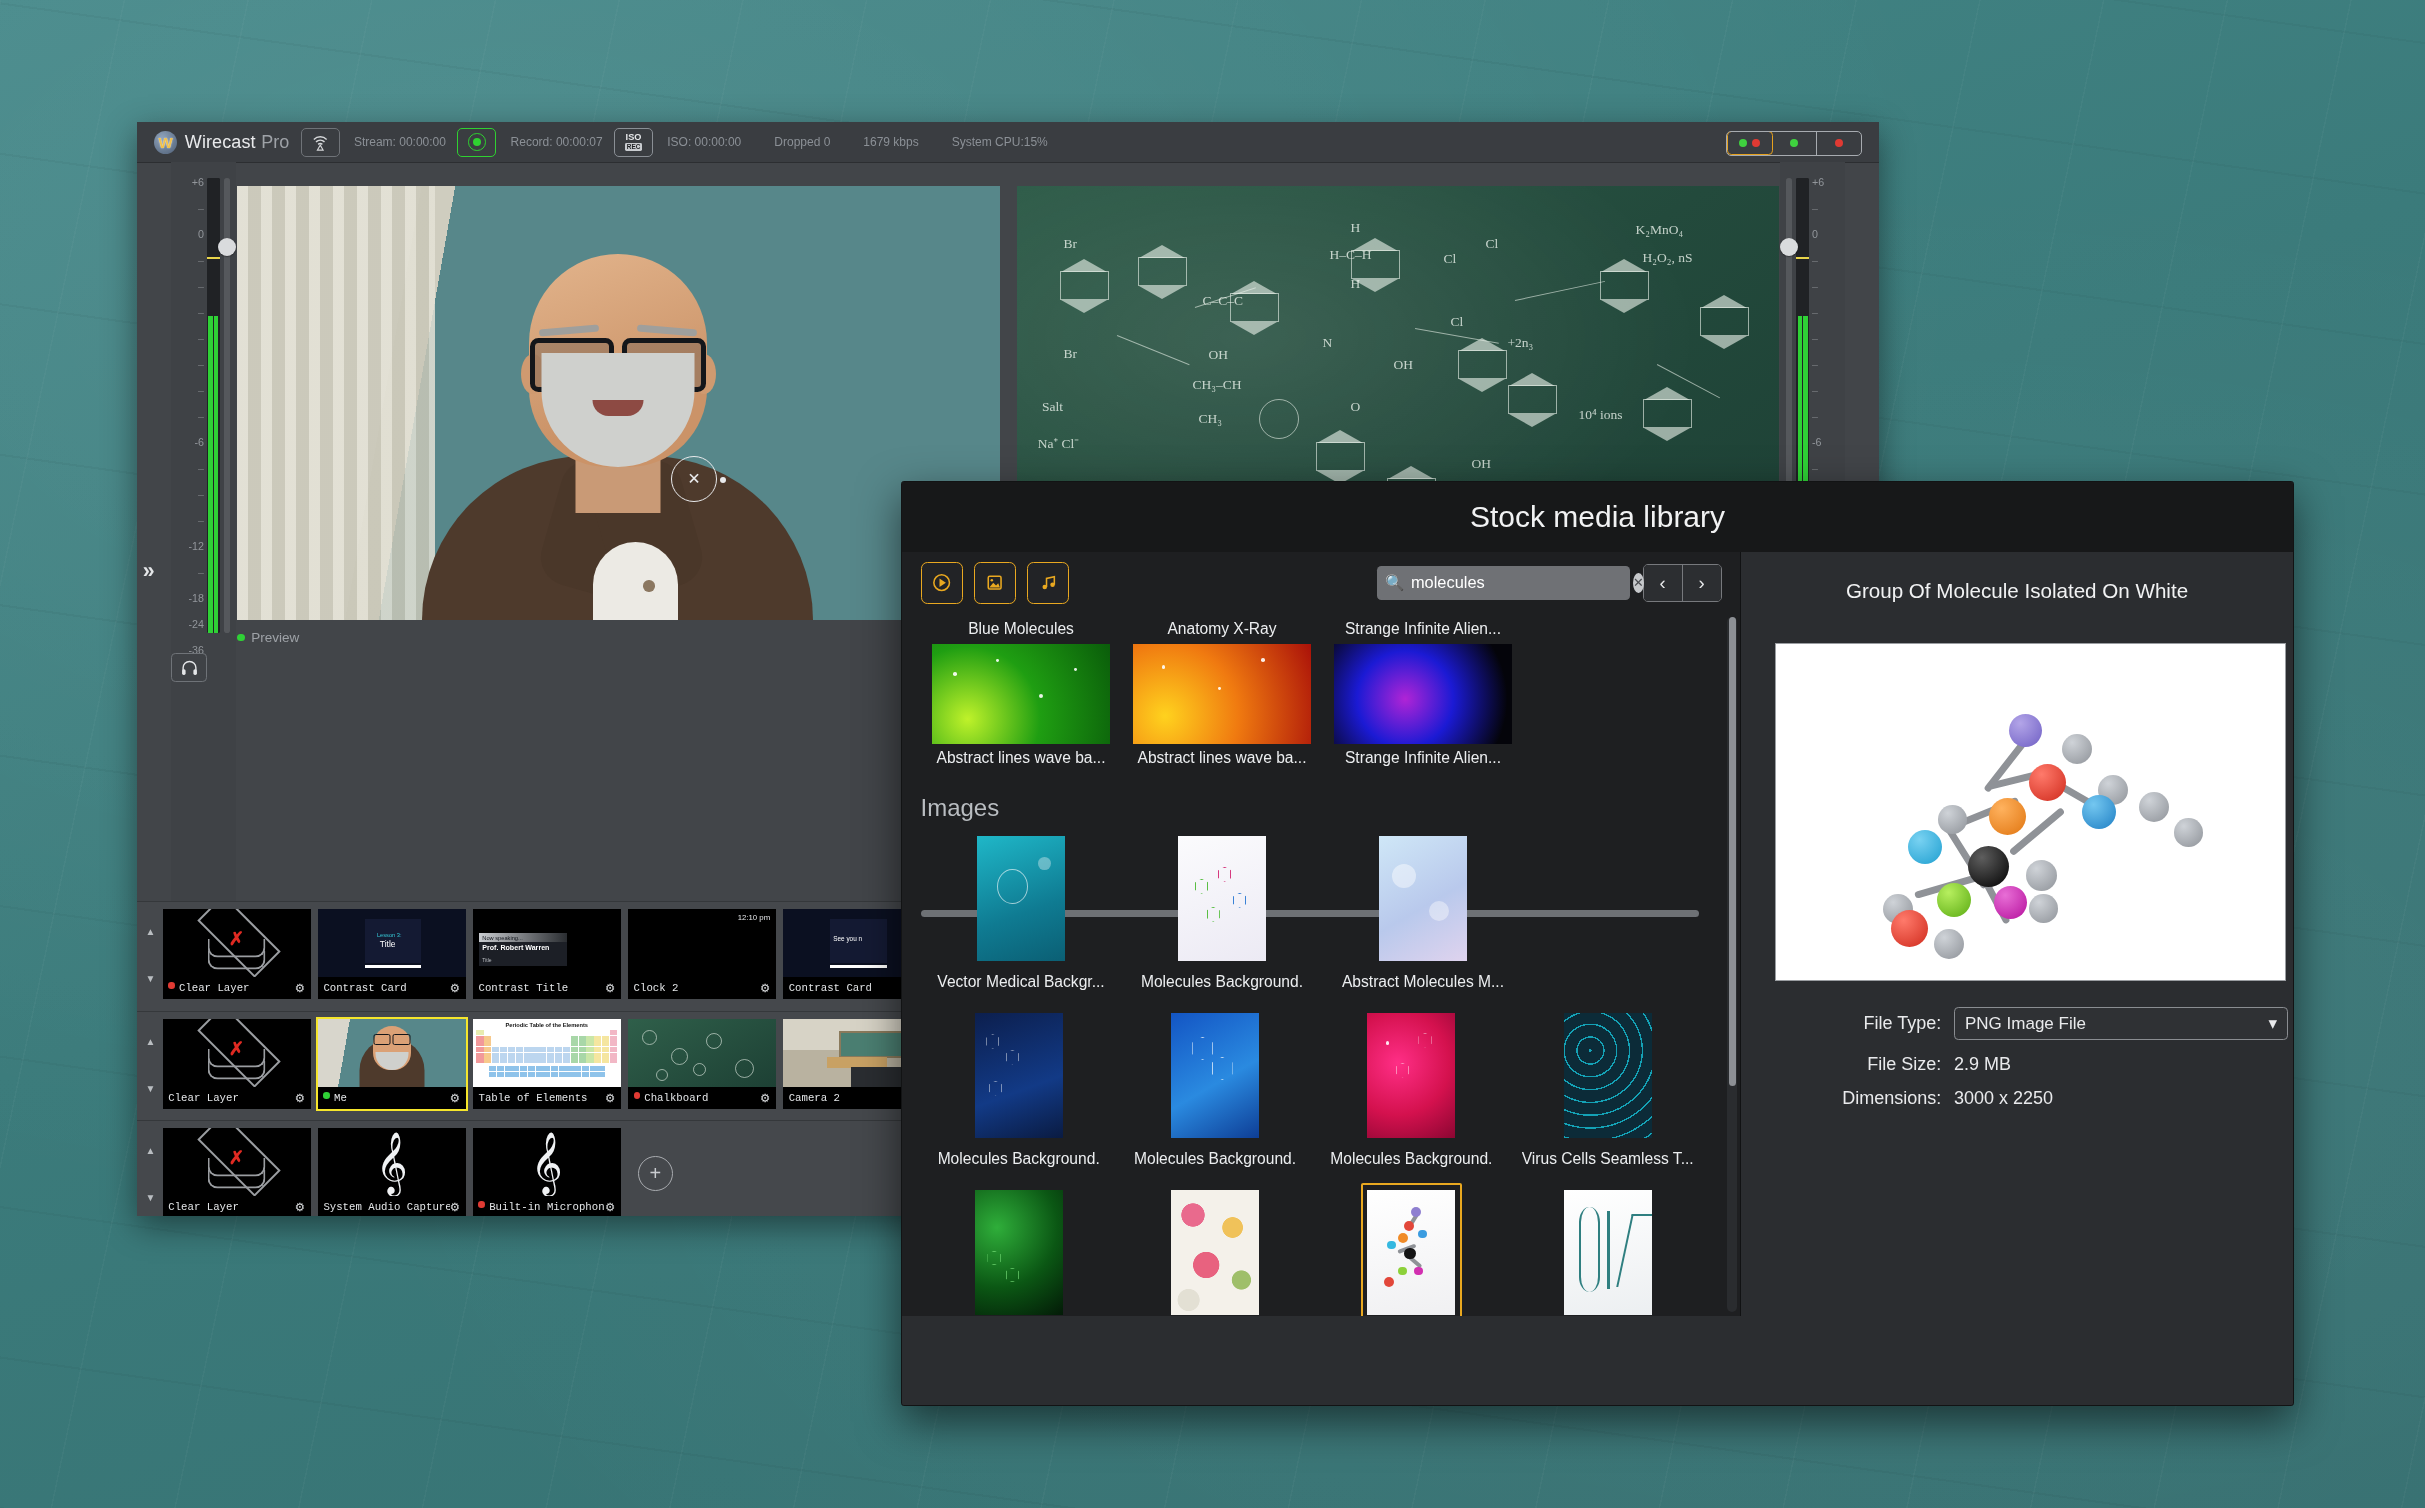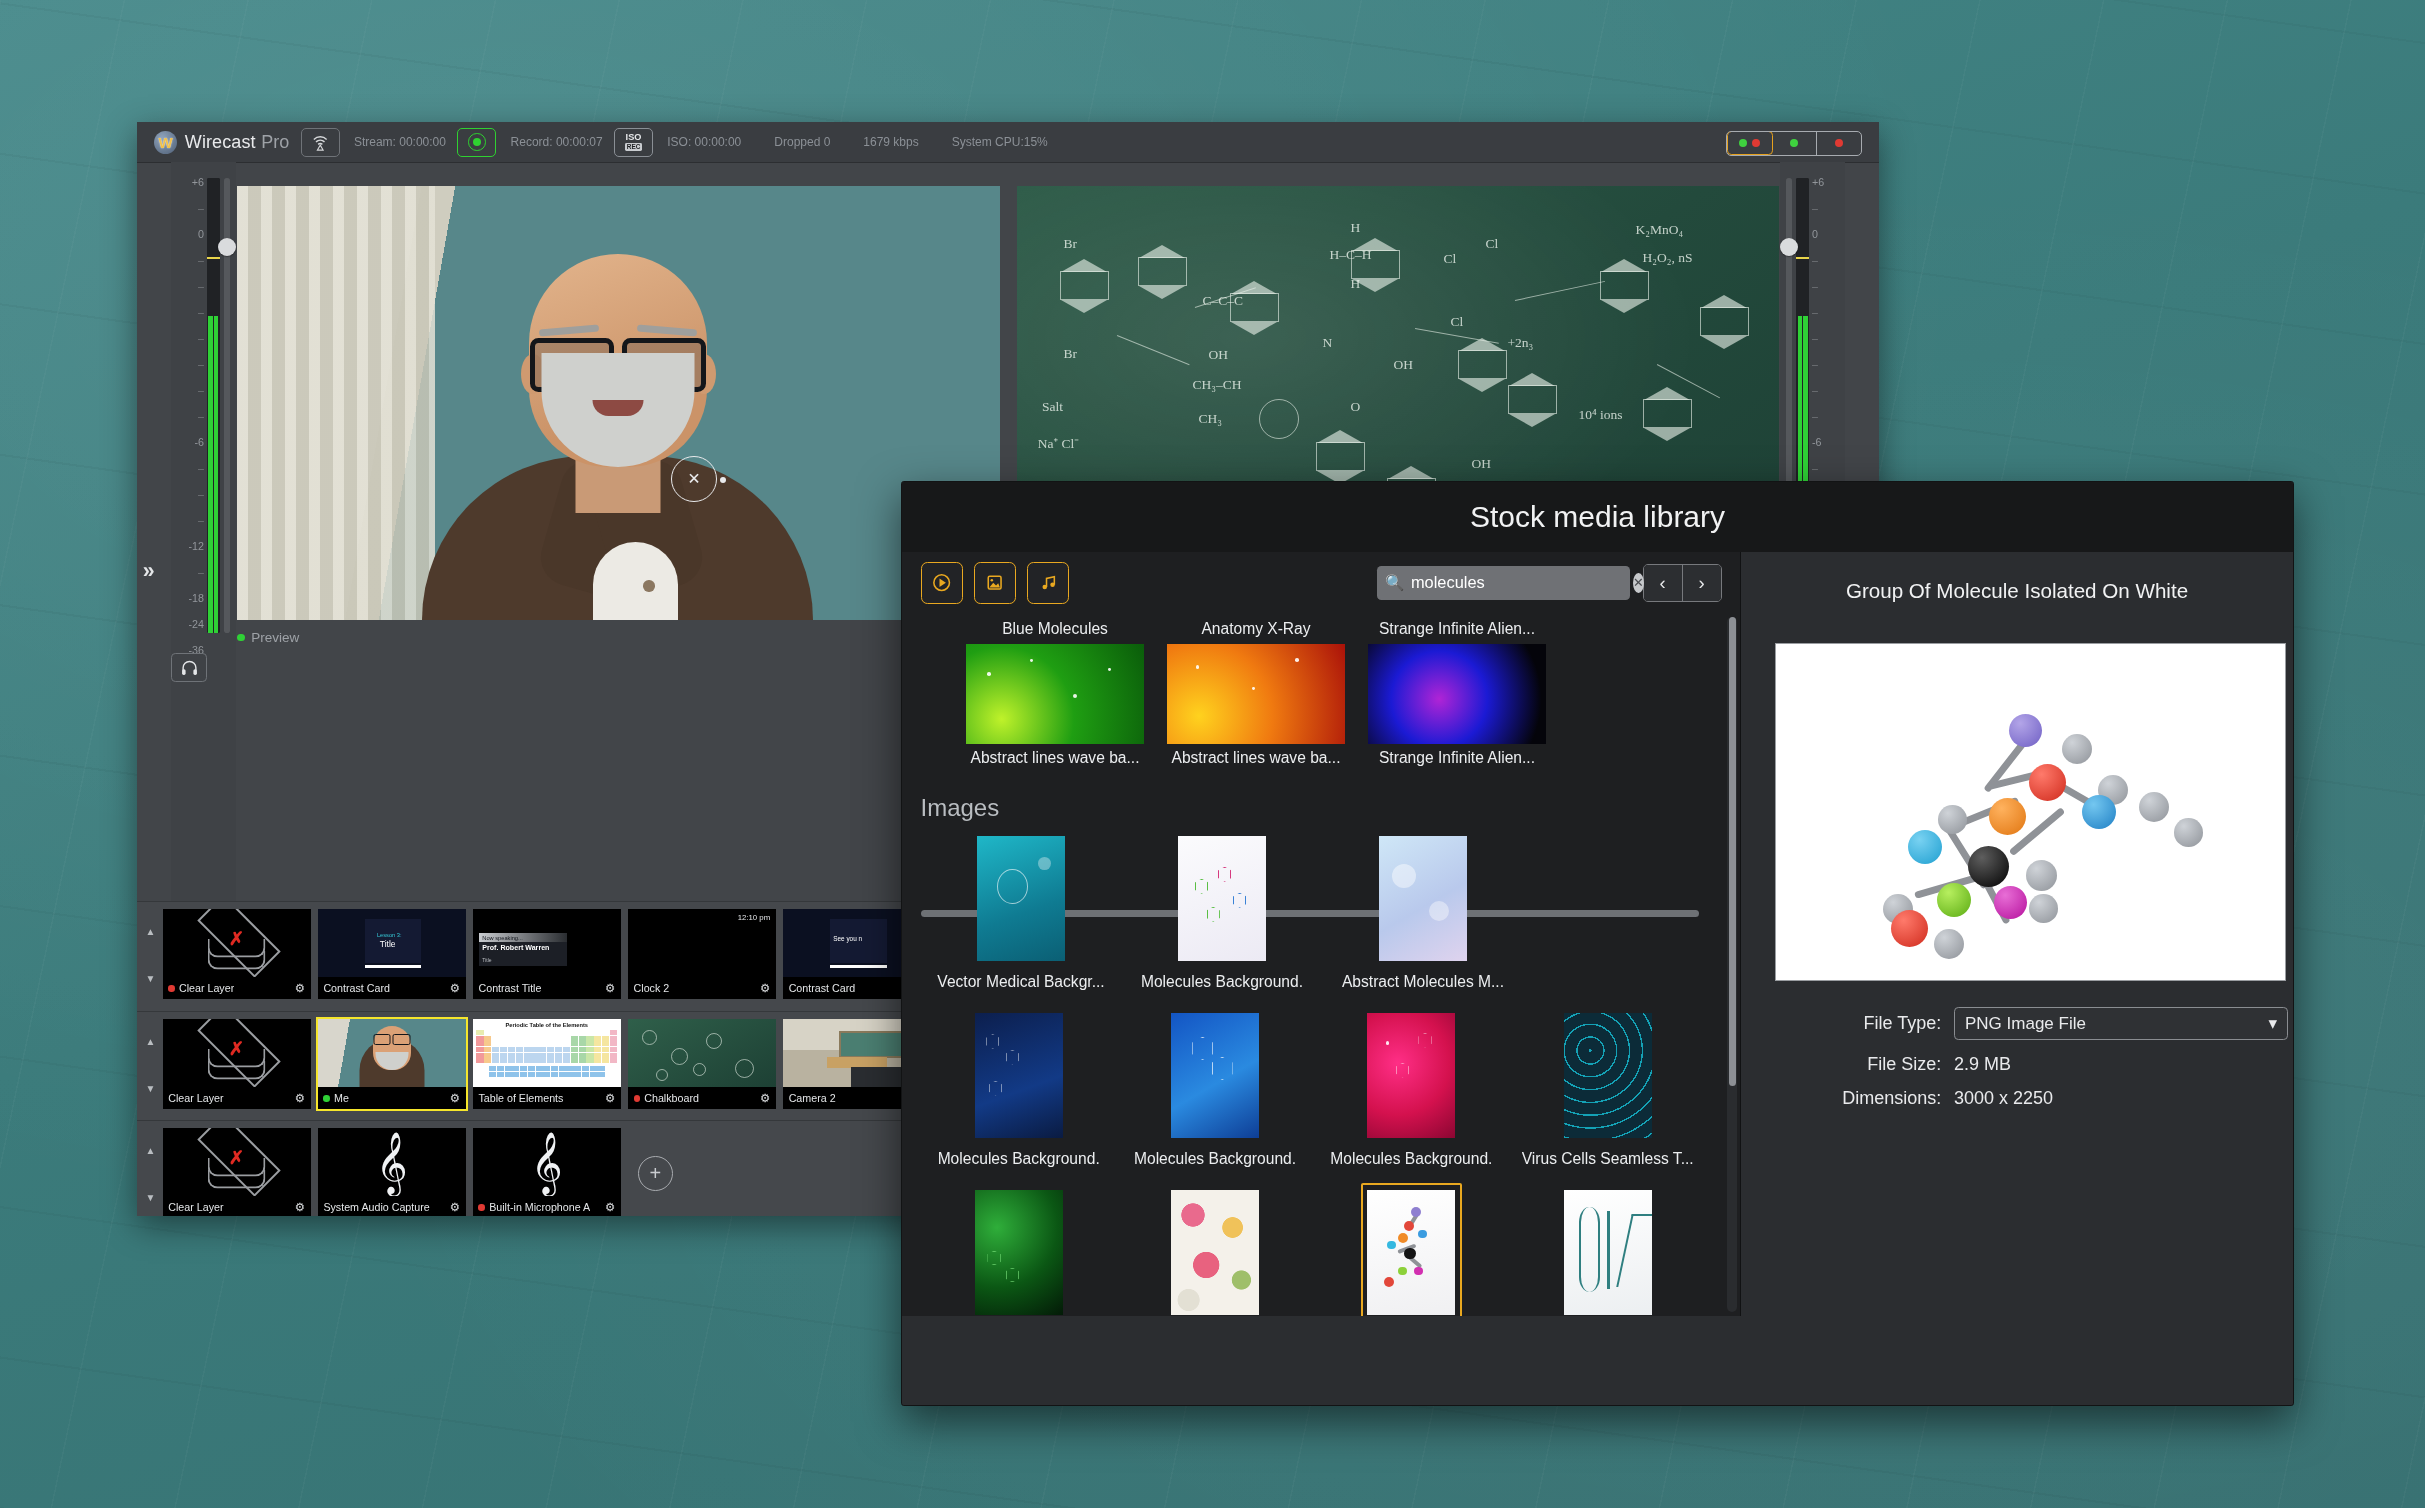--- a/index.html
+++ b/index.html
@@ -184,21 +184,21 @@
   .shot-list{position:absolute;left:25.6px;right:0;top:7.1px;display:flex;gap:7.1px;}
   .shot{
     width:148px;height:90px;background:#000;position:relative;flex:0 0 auto;overflow:hidden;
   }
   .shot.selected{outline:2.1px solid #f6e62c;outline-offset:-0.7px;}
   .shot .thumb{position:absolute;left:0;top:0;width:100%;height:68px;overflow:hidden;background:#000;}
   .shot .bar{
     position:absolute;left:0;bottom:0;width:100%;height:21.3px;background:#000;
     display:flex;align-items:center;justify-content:space-between;padding:0 5.7px;box-sizing:border-box;
   }
-  .shot .bar .lbl{color:#e4e6e8;font-size:10.7px;display:flex;align-items:center;gap:4.3px;white-space:nowrap;overflow:hidden;}
+  .shot .bar .lbl{color:#e4e6e8;font-size:10.7px;display:flex;gap:4.3px;white-space:nowrap;overflow:hidden;font-family:Liberation Mono, monospace;}
   .shot .bar .live-dot{width:6.4px;height:6.4px;border-radius:50%;flex:0 0 auto;}
   .gear{color:#dfe1e3;font-size:11.4px;flex:0 0 auto;}
   .layerstack{position:absolute;left:50%;top:50%;transform:translate(-50%,-50%);width:77px;height:57px;}
   .layerstack .dm{position:absolute;left:0;width:77px;height:33px;border:2.1px solid #9a9da1;transform:rotate(45deg) skew(0deg);}
   .lsx{position:absolute;left:50%;top:12.8px;transform:translateX(-50%);color:#e02a22;font-size:18.5px;font-weight:bold;}
   .lsd{position:absolute;left:50%;transform:translateX(-50%);width:54px;height:17px;border:2.1px solid #9a9da1;border-top:none;border-radius:0 0 10px 10px;}
   .clef{position:absolute;left:50%;top:50%;transform:translate(-50%,-50%);color:#f0f2f4;font-size:54px;line-height:1;}
   .addbtn{
     width:33px;height:33px;border-radius:50%;border:1.4px solid #a8abaf;color:#c9ccd0;
     display:flex;align-items:center;justify-content:center;font-size:20px;align-self:center;margin-left:10px;flex:0 0 auto;
@@ -955,21 +955,21 @@
         </div>
 
         <div id="pager">
           <div class="pager-btn prev">‹</div>
           <div class="pager-btn next">›</div>
         </div>
       </div>
 
       <div id="results-scroll">
 
-        <div class="grid-row" style="margin-top:7.1px;margin-left:34px;">
+        <div class="grid-row" style="margin-top:7.1px;">
           <div class="cell">
             <div class="cap">Blue Molecules</div>
             <div class="vid-thumb t-greenwave">
               <div class="spark" style="left:21.3px;top:28.5px;width:3.6px;height:3.6px;"></div>
               <div class="spark" style="left:64px;top:15.6px;width:2.8px;height:2.8px;"></div>
               <div class="spark" style="left:107px;top:50px;width:4.3px;height:4.3px;"></div>
               <div class="spark" style="left:142px;top:24px;width:2.8px;height:2.8px;"></div>
             </div>
             <div class="cap cap-below">Abstract lines wave ba...</div>
           </div>

